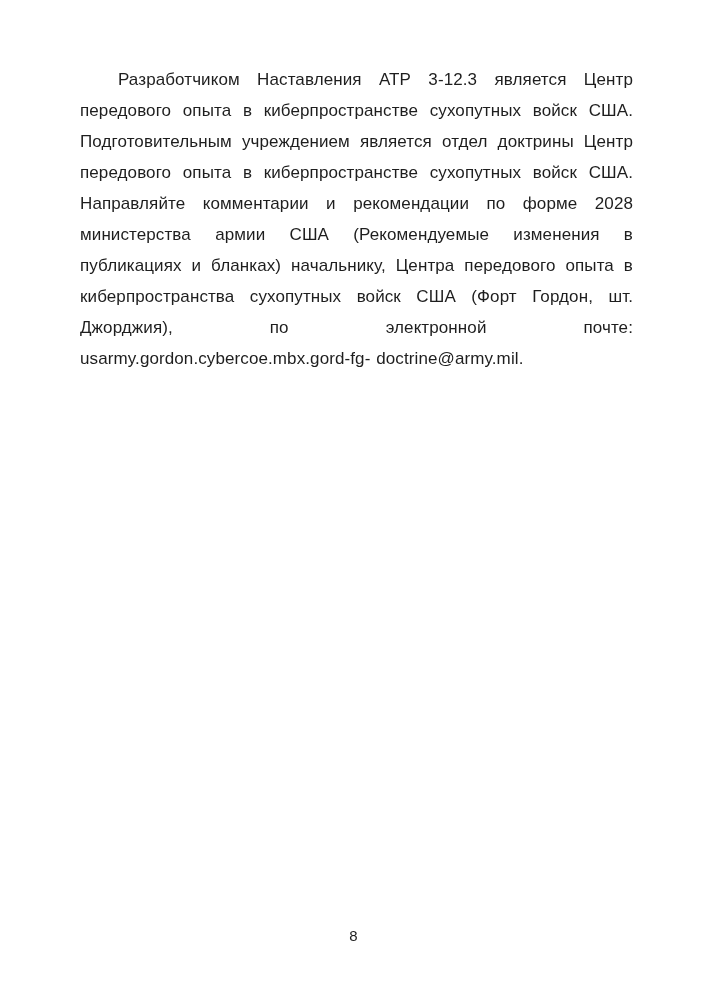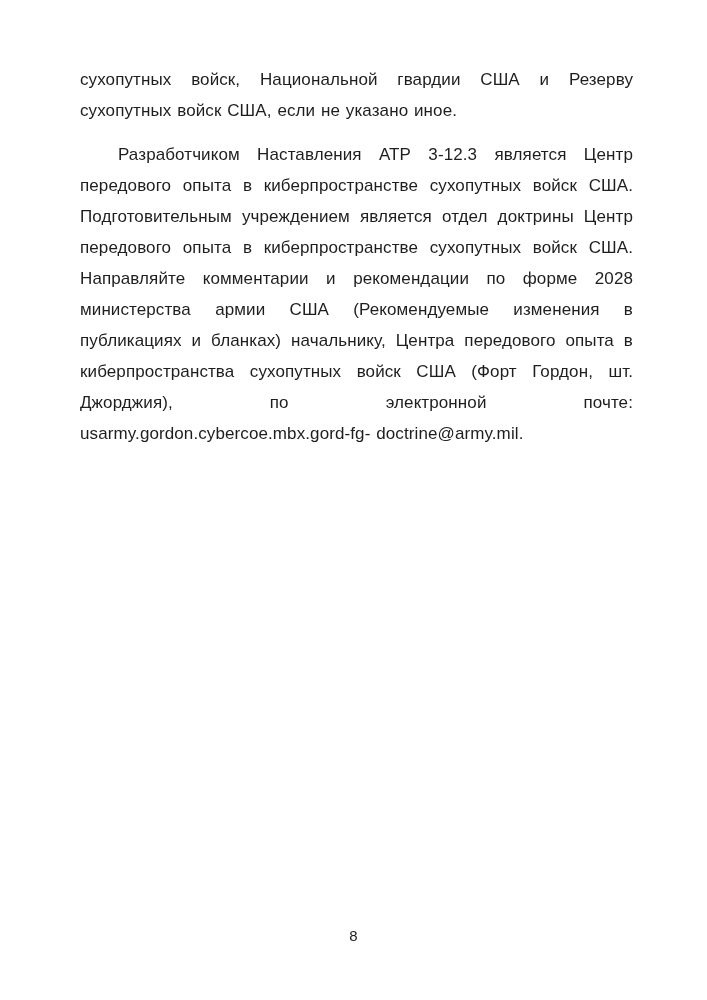--- a/index.html
+++ b/index.html
@@ -47,17 +47,16 @@
       font-size: 15px;
       line-height: 20px;
       color: #1e1e1e;
     }
   </style>
 </head>
 <body>
 
 <div class="page">
   <div class="content">
-    <p class="para">сухопутных войск, Национальной гвардии США и Резерву сухопутных войск США, если не указано иное.</p>
     <p class="para indent">Разработчиком Наставления АТР 3-12.3 является Центр передового опыта в киберпространстве сухопутных войск США. Подготовительным учреждением является отдел доктрины Центр передового опыта в киберпространстве сухопутных войск США. Направляйте комментарии и рекомендации по форме 2028 министерства армии США (Рекомендуемые изменения в публикациях и бланках) начальнику, Центра передового опыта в киберпространства сухопутных войск США (Форт Гордон, шт. Джорджия), по электронной почте: usarmy.gordon.cybercoe.mbx.gord-fg- doctrine@army.mil.</p>
   </div>
   <div class="page-number">8</div>
 </div>
 
 </body></html>

